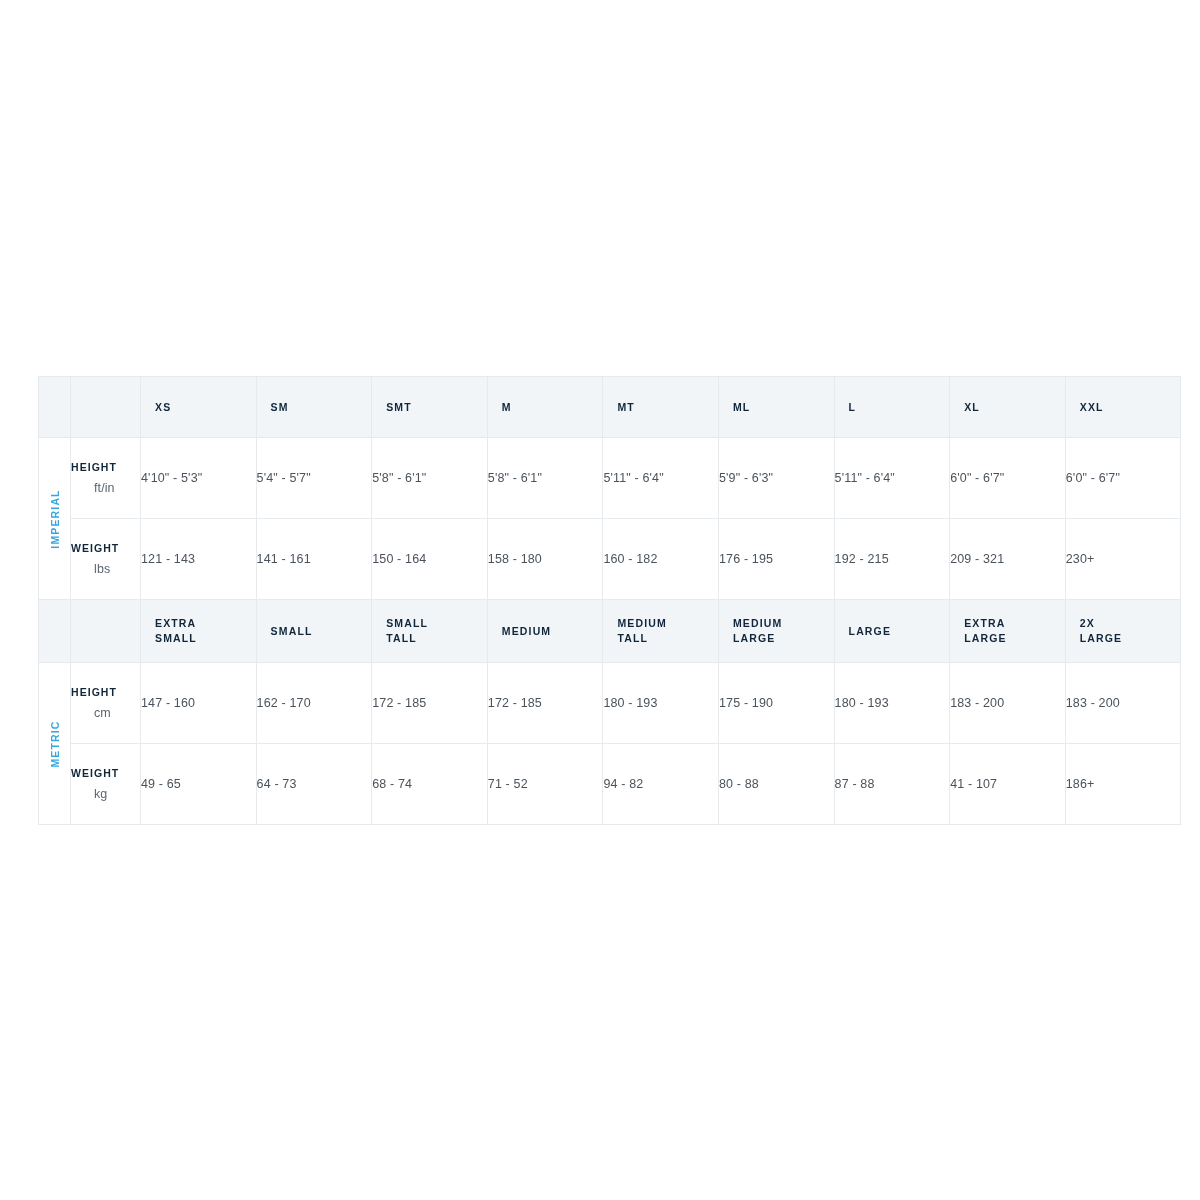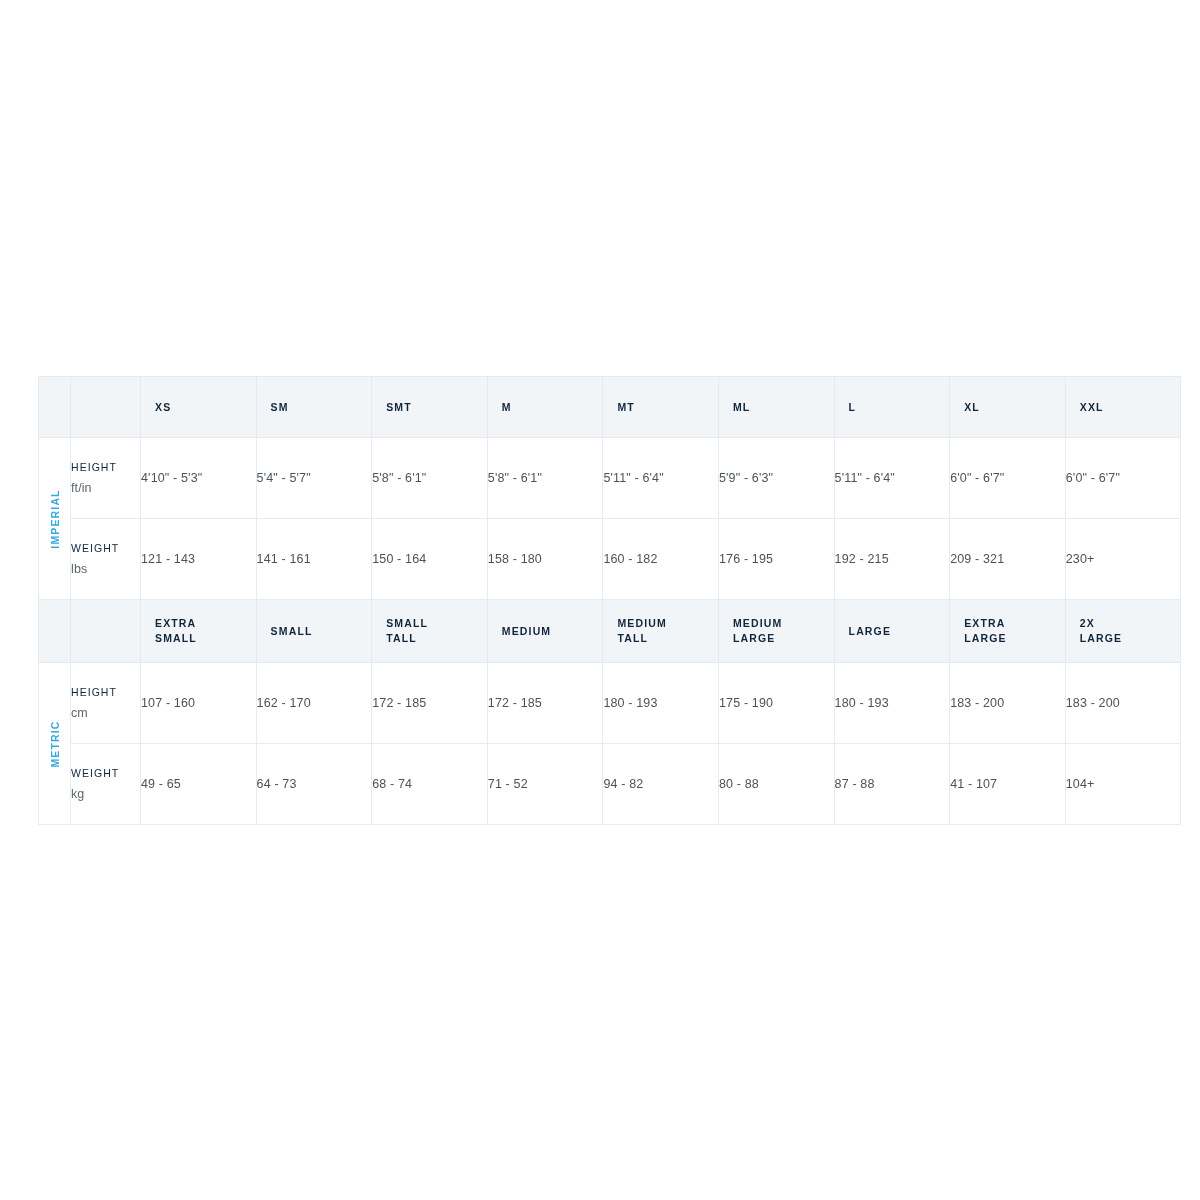--- a/index.html
+++ b/index.html
@@ -101,31 +101,32 @@
 
   
   td.meas-cell {
     padding: 0 0 0 14px;
     height: 80px;
   }
   .meas-name {
     display: block;
     color: #10263b;
     font-size: 10.5px;
-    font-weight: normal;
+    font-weight: bold;
     letter-spacing: 1.05px;
     text-transform: uppercase;
     margin-bottom: 8px;
   }
   .meas-unit {
     display: block;
     color: #5b6670;
     font-size: 12.5px;
     font-weight: normal;
     letter-spacing: 0.1px;
+    margin-left: 23px;
   }
 
   
   td.val-cell {
     padding: 0 14px;
     height: 80px;
     color: #4a535c;
     font-size: 12.5px;
     letter-spacing: 0.15px;
   }
@@ -252,21 +253,21 @@
         </tr>
 
         <tr>
           <td class="unit-cell" rowspan="2">
             <span class="unit-rotated">METRIC</span>
           </td>
           <td class="meas-cell">
             <span class="meas-name">HEIGHT</span>
             <span class="meas-unit">cm</span>
           </td>
-          <td class="val-cell">107 - 160</td>
+          <td class="val-cell">147 - 160</td>
           <td class="val-cell">162 - 170</td>
           <td class="val-cell">172 - 185</td>
           <td class="val-cell">172 - 185</td>
           <td class="val-cell">180 - 193</td>
           <td class="val-cell">175 - 190</td>
           <td class="val-cell">180 - 193</td>
           <td class="val-cell">183 - 200</td>
           <td class="val-cell">183 - 200</td>
         </tr>
 
@@ -276,20 +277,20 @@
             <span class="meas-unit">kg</span>
           </td>
           <td class="val-cell">49 - 65</td>
           <td class="val-cell">64 - 73</td>
           <td class="val-cell">68 - 74</td>
           <td class="val-cell">71 - 52</td>
           <td class="val-cell">94 - 82</td>
           <td class="val-cell">80 - 88</td>
           <td class="val-cell">87 - 88</td>
           <td class="val-cell">41 - 107</td>
-          <td class="val-cell">104+</td>
+          <td class="val-cell">186+</td>
         </tr>
 
       </tbody>
     </table>
   </div>
 
 </div>
 
 </body></html>

